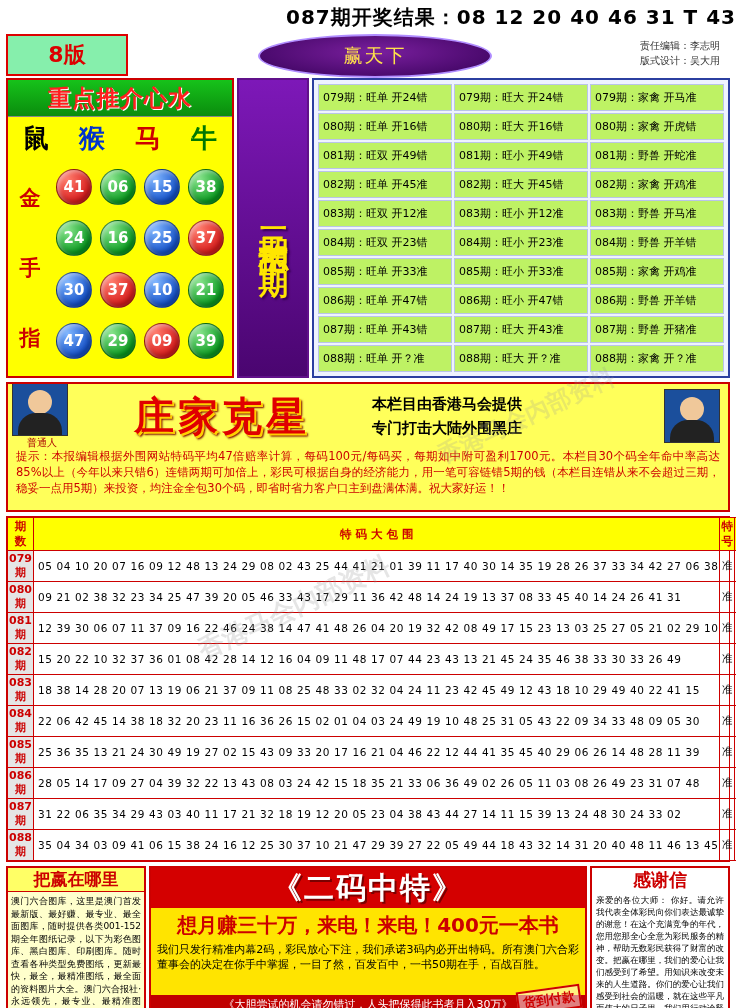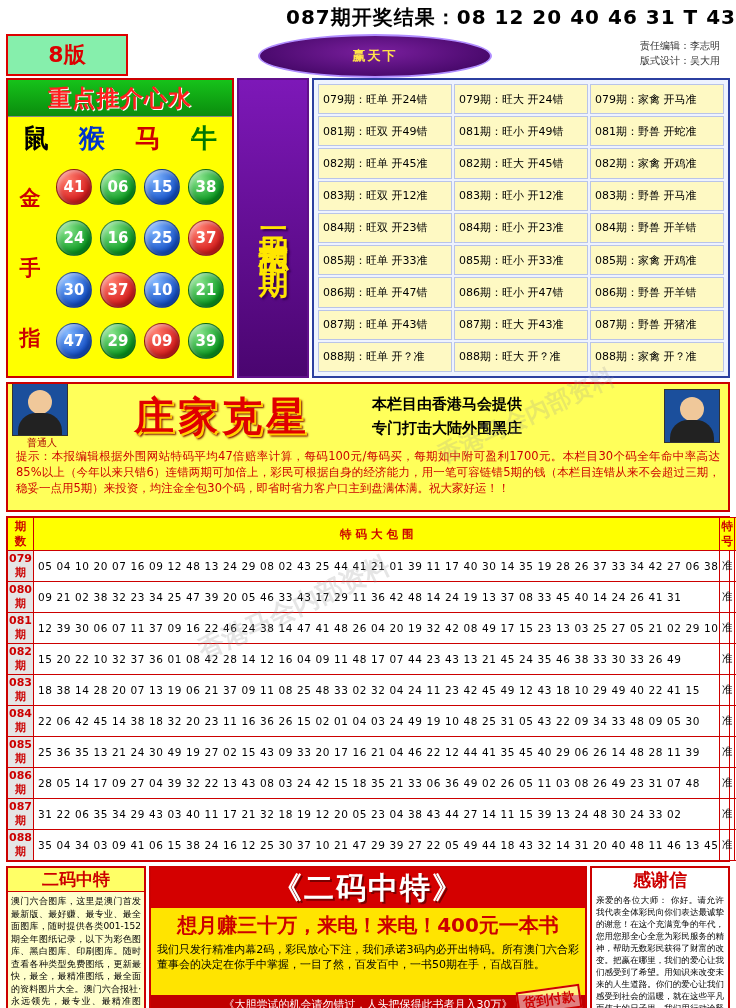--- a/index.html
+++ b/index.html
@@ -27,21 +27,21 @@
     display:flex;align-items:center;justify-content:center;
     font-size:22px;font-weight:bold;color:#d00;
   }
   .ellipse{
     position:absolute;left:252px;top:0px;width:230px;height:40px;
     background:radial-gradient(ellipse at 50% 40%, #7a1f9e 0%, #4b0a6e 70%, #2d0344 100%);
     border-radius:50%/50%;
     display:flex;align-items:center;justify-content:center;
     border:2px solid #b08cff;
   }
-  .ellipse span{color:#ffe24a;font-size:13px;font-weight:bold;letter-spacing:2px;}
+  .ellipse span{color:#ffe24a;font-size:19px;font-weight:normal;letter-spacing:2px;}
   .credits{
     position:absolute;right:10px;top:4px;text-align:right;font-size:10px;color:#333;line-height:15px;
   }
 
   
   .upper{display:flex;margin:2px 6px 0 6px;height:300px;text-align:center;}
   .leftbox{
     width:228px;border:2px solid #c00;background:#ffff00;position:relative;box-sizing:border-box;
   }
   .zd-title{
@@ -88,21 +88,21 @@
     font-size:30px;font-weight:bold;color:#ffe600;letter-spacing:8px;
     text-shadow:2px 2px 2px #3a0055;
   }
 
   .rightbox{
     flex:1;margin-left:3px;border:2px solid #2b3fa0;background:#eef3ff;box-sizing:border-box;
     display:flex;flex-direction:column;padding:3px;
   }
   .rrow{display:flex;flex:1;}
   .rcell{
-    flex:1;border:1px solid #b9c4e8;background:#fef9c3;margin:1px;
+    flex:1;border:1px solid #b9c4e8;background:#bef264;margin:1px;
     display:flex;align-items:center;font-size:11px;color:#000;padding-left:4px;
     white-space:nowrap;overflow:hidden;
   }
 
   
   .banner{
     margin:4px 6px 0 6px;border:2px solid #c00;background:#ffff5a;position:relative;
     height:130px;box-sizing:border-box;overflow:hidden;
   }
   .banner-top{display:flex;align-items:center;height:60px;padding:2px 4px;}
@@ -245,20 +245,25 @@
       <div class="vtext">三期稳中一期</div>
     </div>
 
     <div class="rightbox">
       <div class="rrow">
         <div class="rcell">079期：旺单 开24错</div>
         <div class="rcell">079期：旺大 开24错</div>
         <div class="rcell">079期：家禽 开马准</div>
       </div>
       <div class="rrow">
+        <div class="rcell">080期：旺单 开16错</div>
+        <div class="rcell">080期：旺大 开16错</div>
+        <div class="rcell">080期：家禽 开虎错</div>
+      </div>
+      <div class="rrow">
         <div class="rcell">081期：旺双 开49错</div>
         <div class="rcell">081期：旺小 开49错</div>
         <div class="rcell">081期：野兽 开蛇准</div>
       </div>
       <div class="rrow">
         <div class="rcell">082期：旺单 开45准</div>
         <div class="rcell">082期：旺大 开45错</div>
         <div class="rcell">082期：家禽 开鸡准</div>
       </div>
       <div class="rrow">
@@ -388,21 +393,21 @@
           <td class="nums">35 04 34 03 09 41 06 15 38 24 16 12 25 30 37 10 21 47 29 39 27 22 05 49 44 18 43 32 14 31 20 40 48 11 46 13 45</td>
           <td class="special">准</td>
           <td class="result">?</td>
         </tr>
       </tbody>
     </table>
   </div>
 
   <div class="bottom">
     <div class="bcol1">
-      <div class="bt">二码中特</div>
+      <div class="bt">把嬴在哪里</div>
       <div class="bd">澳门六合图库，这里是澳门首发最新版、最好赚、最专业、最全面图库，随时提供各类001-152期全年图纸记录，以下为彩色图库、黑白图库、印刷图库。随时查看各种类型免费图纸，更新最快，最全，最精准图纸，最全面的资料图片大全。澳门六合报社·永远领先，最专业、最精准图库。</div>
     </div>
 
     <div class="bcol2">
       <div class="emtitle">
         <span>《二码中特》</span>
       </div>
       <div class="emline1">想月赚三十万，来电！来电！400元一本书</div>
       <div class="emline2">我们只发行精准内幕2码，彩民放心下注，我们承诺3码内必开出特码。所有澳门六合彩董事会的决定在你手中掌握，一目了然，百发百中，一书50期在手，百战百胜。</div>
       <div class="emfoot">《大胆尝试的机会请勿错过，人头把保得此书者月入30万》</div>

